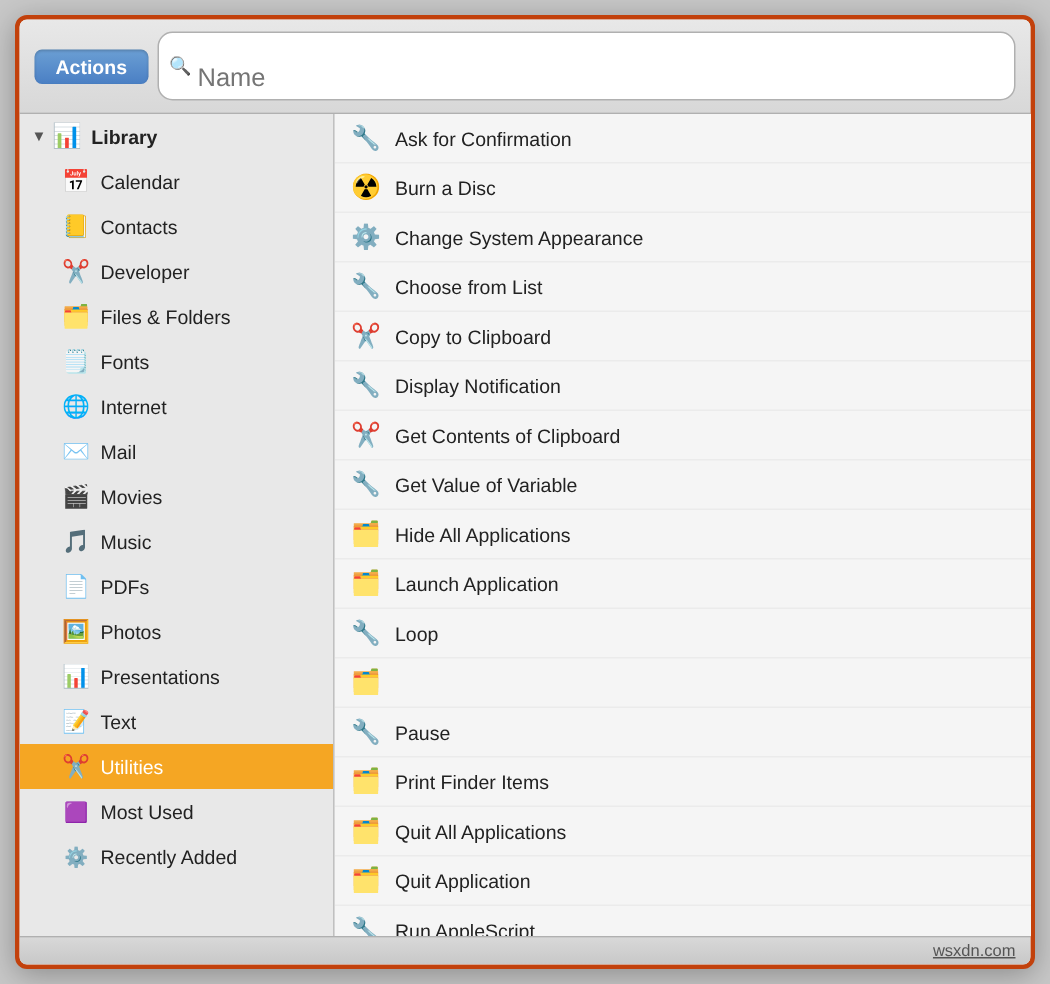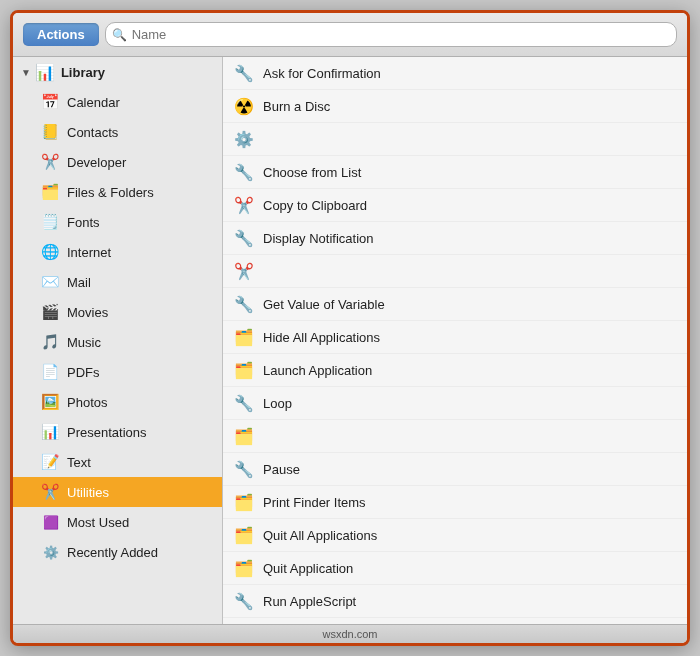--- a/index.html
+++ b/index.html
@@ -52,25 +52,25 @@
       color: #333;
     }
     .search-box {
       flex: 1;
       position: relative;
       display: flex;
       align-items: center;
     }
     .search-box input {
       width: 100%;
-      padding: 4px 8px 4px 26px;
+      padding: 20px 8px 4px 26px;
       border-radius: 10px;
       border: 1px solid #b0b0b0;
       background: white;
-      font-size: 13px;
+      font-size: 17px;
       color: #999;
       outline: none;
     }
     .search-icon-wrap {
       position: absolute;
       left: 8px;
       color: #888;
       font-size: 12px;
     }
     .content {
@@ -153,21 +153,22 @@
       justify-content: center;
       font-size: 16px;
       flex-shrink: 0;
     }
     .footer-bar {
       background: linear-gradient(to bottom, #d8d8d8, #c8c8c8);
       border-top: 1px solid #b0b0b0;
       padding: 3px 10px;
       font-size: 11px;
       color: #555;
-      text-align: center;
+      text-align: right;
+      text-decoration: underline;
     }
     
     ::-webkit-scrollbar { width: 8px; }
     ::-webkit-scrollbar-track { background: #e0e0e0; }
     ::-webkit-scrollbar-thumb { background: #aaa; border-radius: 4px; }
   </style>
 </head>
 <body>
 
 <div class="window">
@@ -259,35 +260,37 @@
       <div class="right-item">
         <span class="item-icon">🔧</span>
         <span>Ask for Confirmation</span>
       </div>
       <div class="right-item">
         <span class="item-icon">☢️</span>
         <span>Burn a Disc</span>
       </div>
       <div class="right-item">
         <span class="item-icon">⚙️</span>
+        <span>Change System Appearance</span>
       </div>
       <div class="right-item">
         <span class="item-icon">🔧</span>
         <span>Choose from List</span>
       </div>
       <div class="right-item">
         <span class="item-icon">✂️</span>
         <span>Copy to Clipboard</span>
       </div>
       <div class="right-item">
         <span class="item-icon">🔧</span>
         <span>Display Notification</span>
       </div>
       <div class="right-item">
         <span class="item-icon">✂️</span>
+        <span>Get Contents of Clipboard</span>
       </div>
       <div class="right-item">
         <span class="item-icon">🔧</span>
         <span>Get Value of Variable</span>
       </div>
       <div class="right-item">
         <span class="item-icon">🗂️</span>
         <span>Hide All Applications</span>
       </div>
       <div class="right-item">

